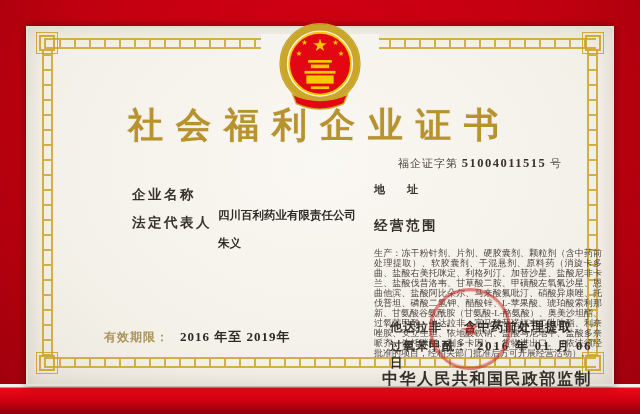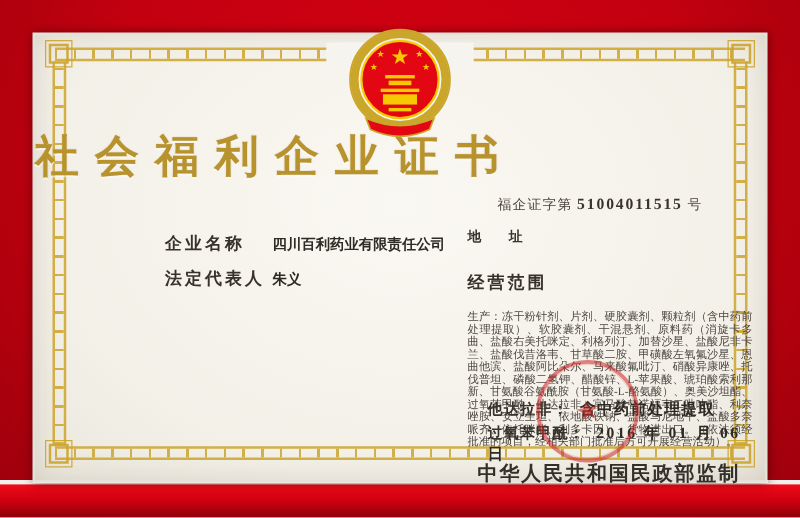--- a/index.html
+++ b/index.html
@@ -52,37 +52,37 @@
   .chain-gap {
     position:absolute; left:50%; top:6px; transform:translateX(-50%);
     width:118px; height:20px; background:#f6f4ee;
   }
 
   
   .emblem { position:absolute; left:50%; top:-8px; transform:translateX(-50%); z-index:3; }
 
   
   .title {
-    position:absolute; top:74px; left:0; right:0; 
+    position:absolute; top:74px; left:0; right:0; text-align:center;
     font-size:35px; font-weight:bold; color:#b8932d; letter-spacing:13px;
     text-shadow: 0 1px 0 rgba(255,255,255,.6), 0 0 1px rgba(140,105,20,.5);
     white-space:nowrap;
   }
   .cert-no {
     position:absolute; top:128px; right:50px; font-size:11px; color:#4a443b;
     letter-spacing:1px;
   }
   .cert-no .num { font-size:12.5px; font-weight:bold; letter-spacing:1.5px; color:#38332c; }
 
   
   .lbl { font-weight:bold; color:#37322b; }
   .row-company   { position:absolute; left:104px; top:158px; display:flex; align-items:flex-start; }
   .row-legal     { position:absolute; left:104px; top:186px; display:flex; align-items:flex-start; }
   .row-company .lbl, .row-legal .lbl { font-size:13.5px; letter-spacing:2.5px; width:86px; }
-  .val { color:#2e2a24; font-weight:bold; }
+  .val { color:#2e2a24; font-weight:bold;margin-top:20px; }
   .row-company .val, .row-legal .val { font-size:11.5px; padding-top:2px; }
 
   .row-address { position:absolute; left:346px; top:154px; display:flex; }
   .row-address .lbl { font-size:11px; width:50px; white-space:nowrap; }
   .row-address .val { font-size:10.5px; width:180px; line-height:1.32; padding-top:2px; }
 
   .scope-label { position:absolute; left:346px; top:189px; font-size:13.5px; letter-spacing:2.5px; }
   .scope-text  {
     position:absolute; left:346px; top:220px; width:228px;
     font-size:9px; line-height:10px; color:#4c4740; text-align:justify;
@@ -169,20 +169,24 @@
       <span class="lbl">法定代表人</span>
       <span class="val">朱义</span>
     </div>
 
     <div class="row-address">
       <span class="lbl">地　　址</span>
     </div>
     <div class="scope-label lbl">经营范围</div>
     <div class="scope-text">生产：冻干粉针剂、片剂、硬胶囊剂、颗粒剂（含中药前处理提取）、软胶囊剂、干混悬剂、原料药（消旋卡多曲、盐酸右美托咪定、利格列汀、加替沙星、盐酸尼非卡兰、盐酸伐昔洛韦、甘草酸二胺、甲磺酸左氧氟沙星、恩曲他滨、盐酸阿比朵尔、马来酸氟吡汀、硝酸异康唑、托伐普坦、磷酸二氢钾、醋酸锌、L-苹果酸、琥珀酸索利那新、甘氨酸谷氨酰胺（甘氨酸-L-酪氨酸）、奥美沙坦酯、过氧苯甲酰、他达拉非、富马酸替诺福韦二吡呋酯、利奈唑胺、安立生坦、依地酸铁钠、盐酸马尼地平、盐酸多奈哌齐、依托咪酯、利多卡因）、货物进出口。（依法须经批准的项目，经相关部门批准后方可开展经营活动）。</div>
 
+    <div class="row-validity">
+      <span class="lbl">有效期限：</span>
+      <span class="val">2016 年至 2019年</span>
+    </div>
     <div class="row-issuer">
       <span class="lbl">他达拉非：</span>
       <span class="val">含中药前处理提取</span>
     </div>
     <div class="row-date">
       <span class="lbl">过氧苯甲酰：</span>
       <span class="val">2016 年 01 月 06 日</span>
     </div>
 
     <div class="seal">

